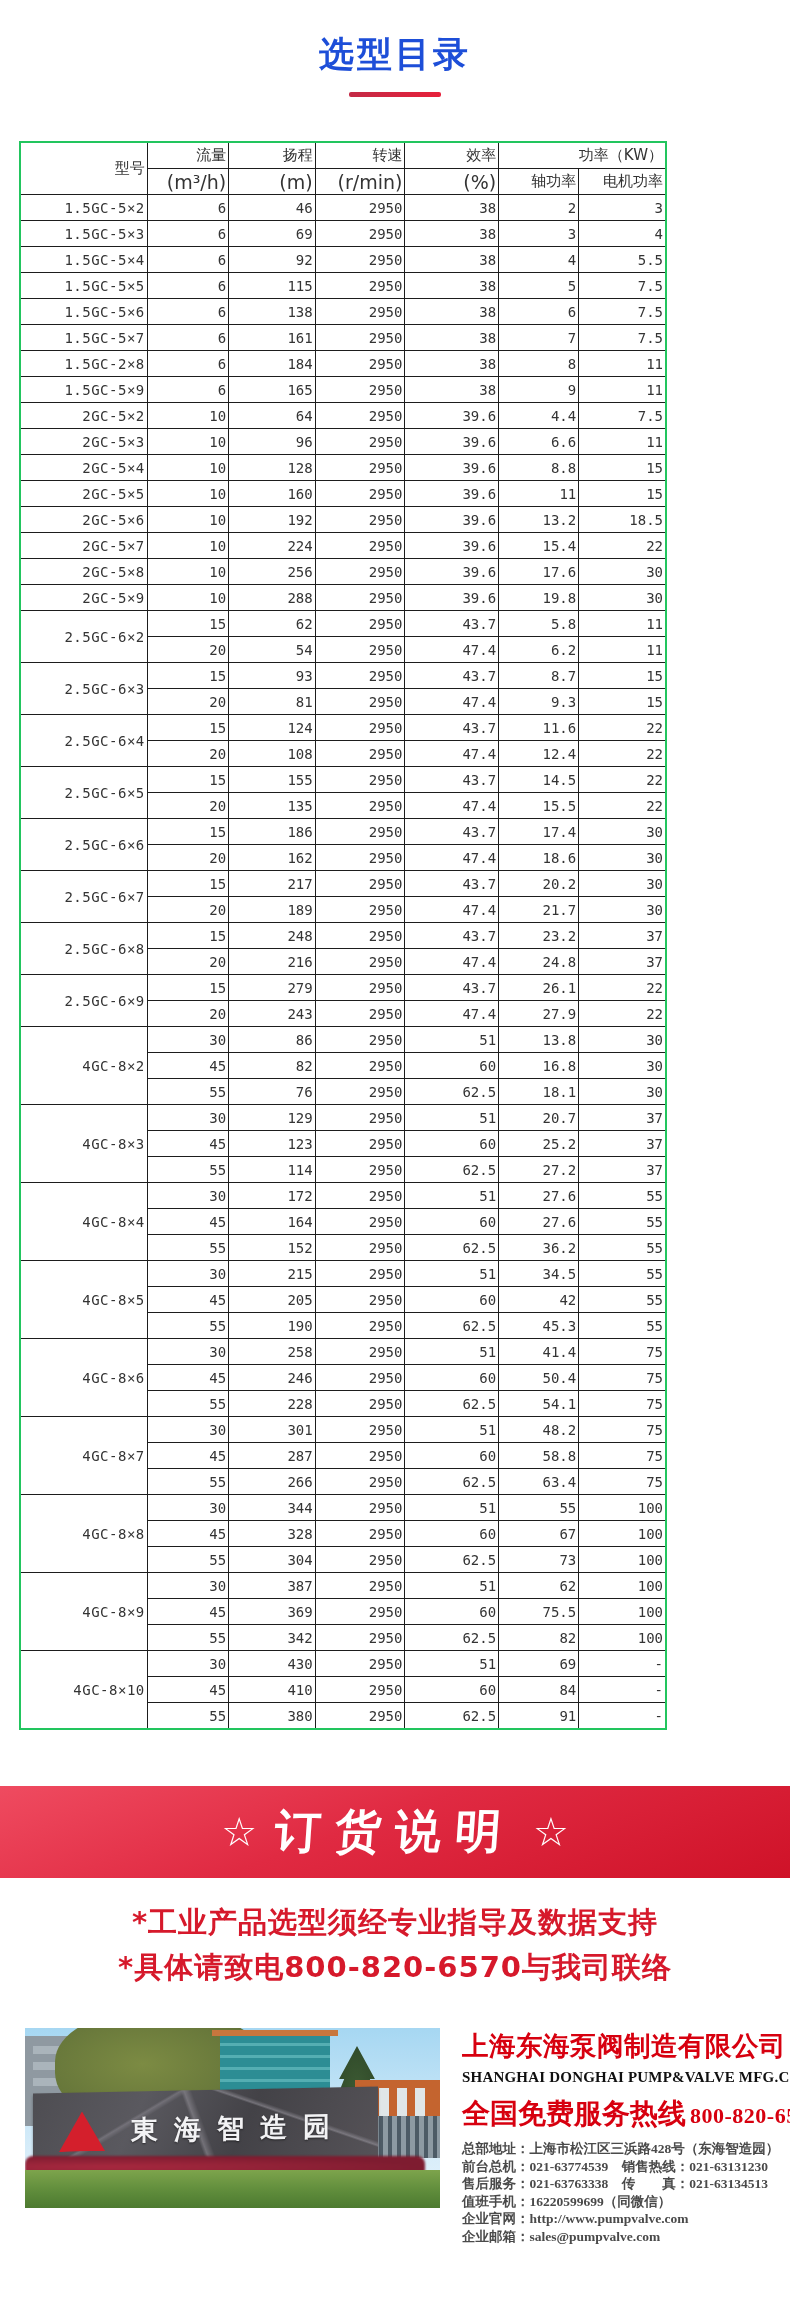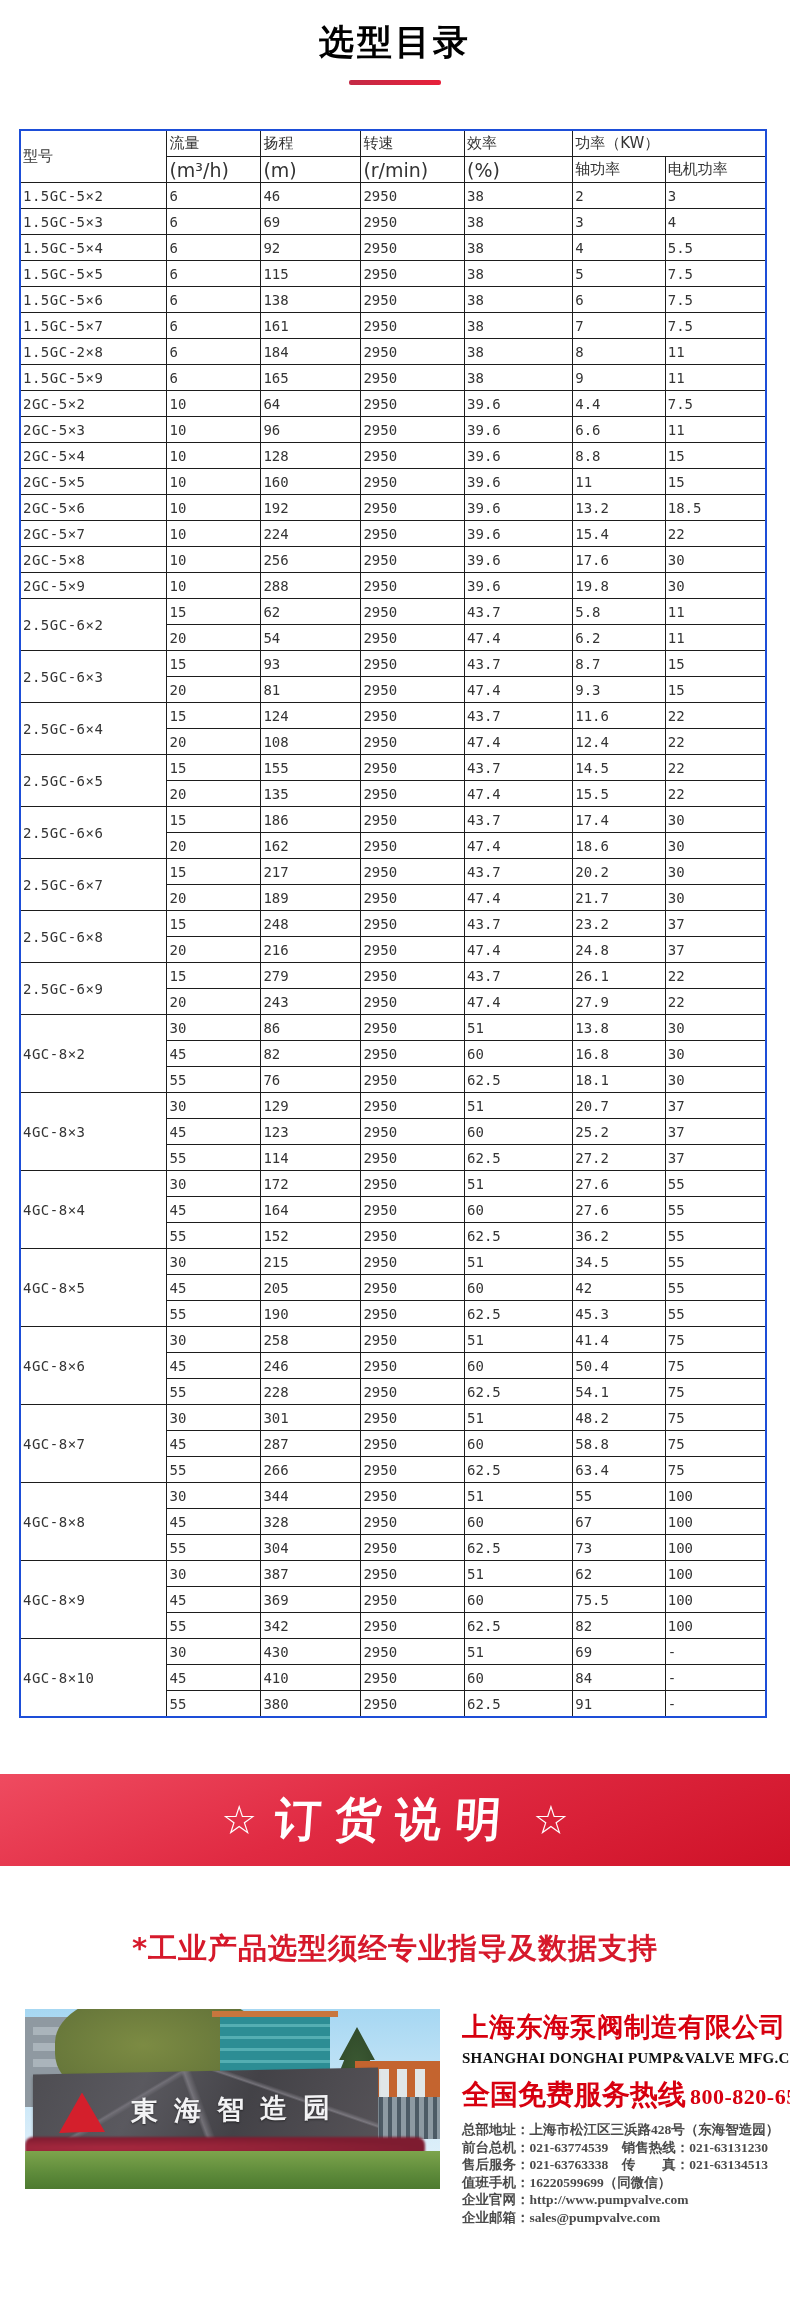--- a/index.html
+++ b/index.html
@@ -6,44 +6,44 @@
   body{
     width:790px;
     background:#ffffff;
     font-family:"DejaVu Sans","Liberation Sans",sans-serif;
     color:#222;
   }
   .page{width:790px;}
 
   
   .page-title{
-    padding-top:20px;
+    padding-top:32px;
     text-align:center;
     font-size:35px;
     font-weight:bold;
-    color:#000000;
+    color:#1d4ed8;
     letter-spacing:3px;
     line-height:44px;
   }
   .title-underline{
     width:92px;height:5px;
     margin:16px auto 0;
     background:linear-gradient(90deg,#c32a46,#e7203a);
     border-radius:2px;
   }
 
   
   .table-wrap{margin:44px 17px 0 19px;}
   table.spec{
-    width:748px;
+    width:648px;
     border-collapse:collapse;
     table-layout:fixed;
-    text-align:left;
+    text-align:right;
     color:#343434;
-    border:2px solid #1d4ed8;
+    border:2px solid #22c55e;
   }
   table.spec th, table.spec td{
     border:1.5px solid #1d1d1d;
     padding:0 2px;
     height:25px;
     font-weight:normal;
     overflow:hidden;
     white-space:nowrap;
   }
   table.spec thead th{
@@ -83,21 +83,21 @@
   }
   .order-banner .banner-title{
     font-size:46px;
     font-weight:bold;
     letter-spacing:14px;
     transform:skewX(-4deg);
   }
 
   
   .order-notes{
-    margin-top:60px;
+    margin-top:22px;
     text-align:center;
   }
   .order-note{
     font-size:29px;
     font-weight:bold;
     color:#d6192b;
     line-height:45px;
     letter-spacing:1px;
   }
 
@@ -725,20 +725,21 @@
 
 
   <div class="order-banner">
     <span class="star">☆</span>
     <span class="banner-title">订货说明</span>
     <span class="star">☆</span>
   </div>
 
   <div class="order-notes">
     <div class="order-note">*工业产品选型须经专业指导及数据支持</div>
+    <div class="order-note">*具体请致电800-820-6570与我司联络</div>
   </div>
 
   <div class="bottom">
 
     <div class="photo">
       <div class="gray-building"></div>
       <div class="tree-left"></div>
       <div class="glass-building"></div>
       <div class="pine"></div>
       <div class="orange-building"></div>

